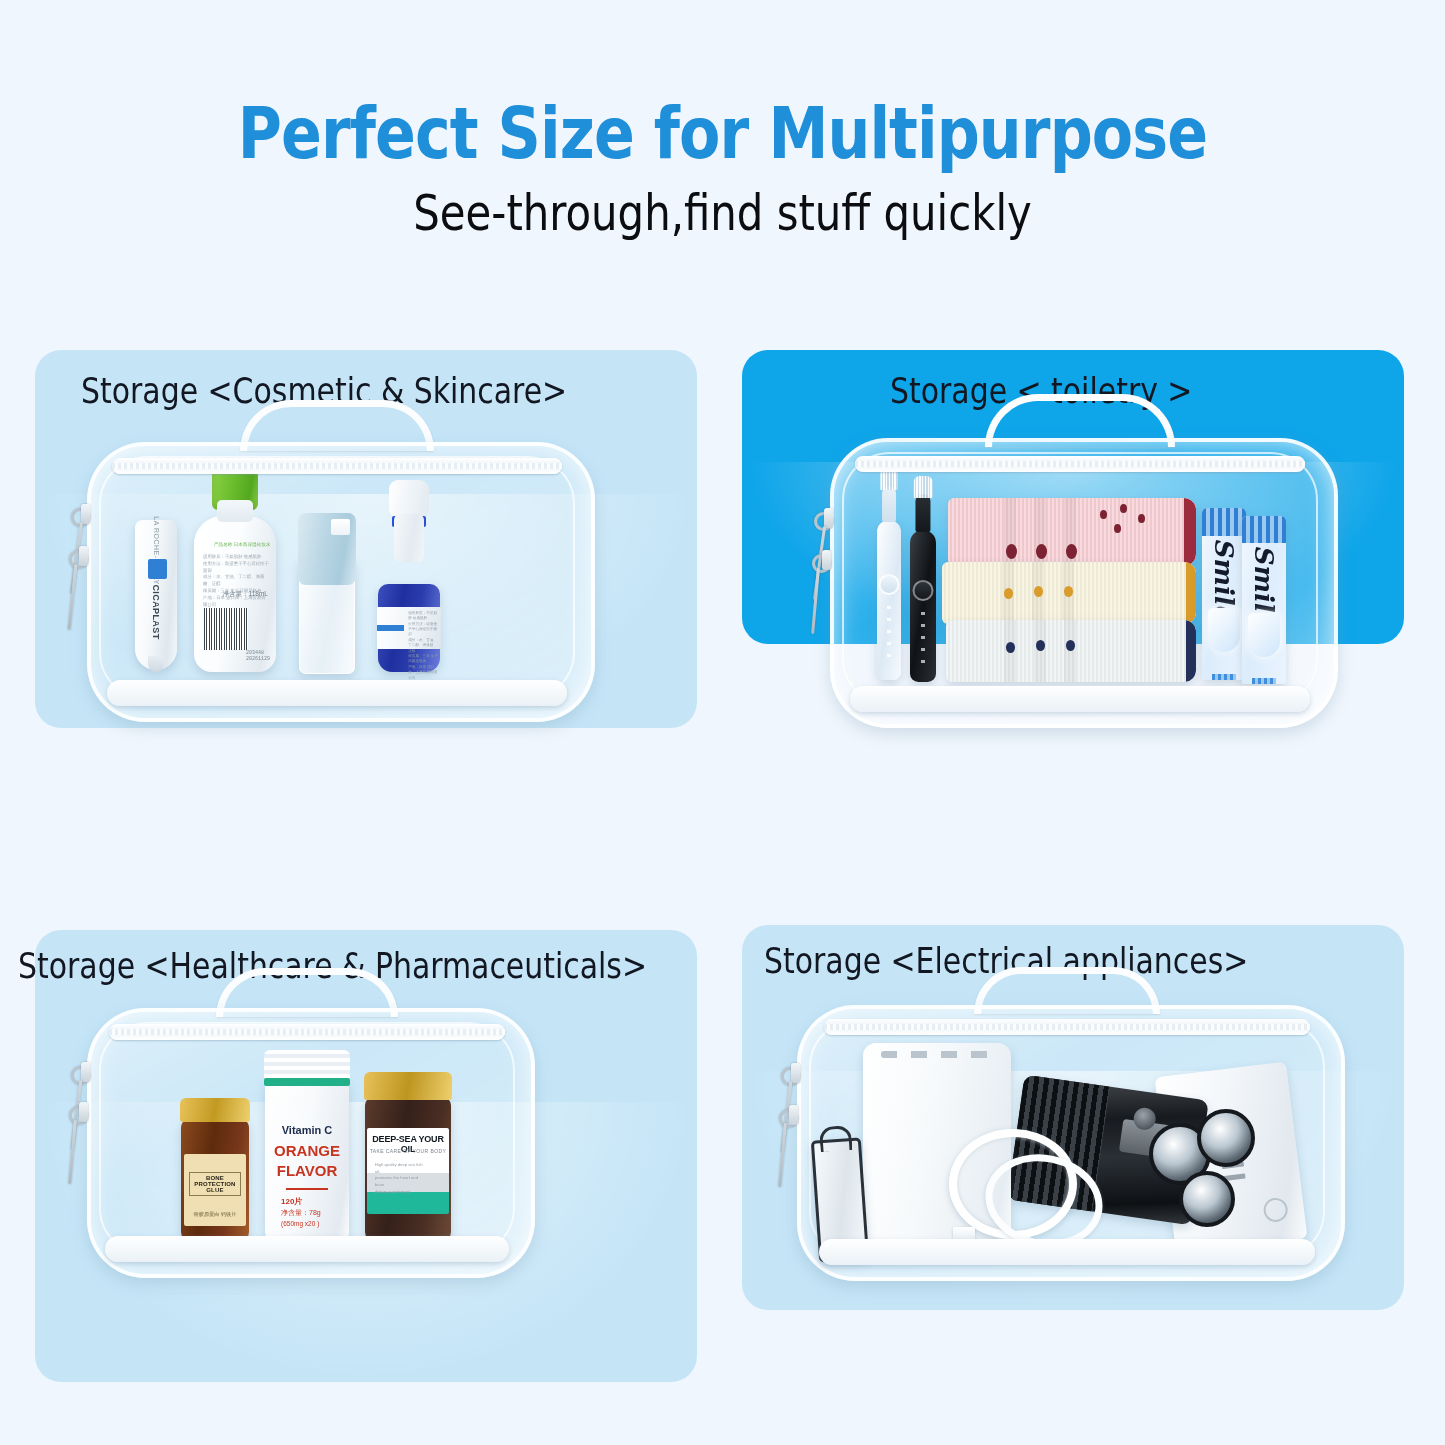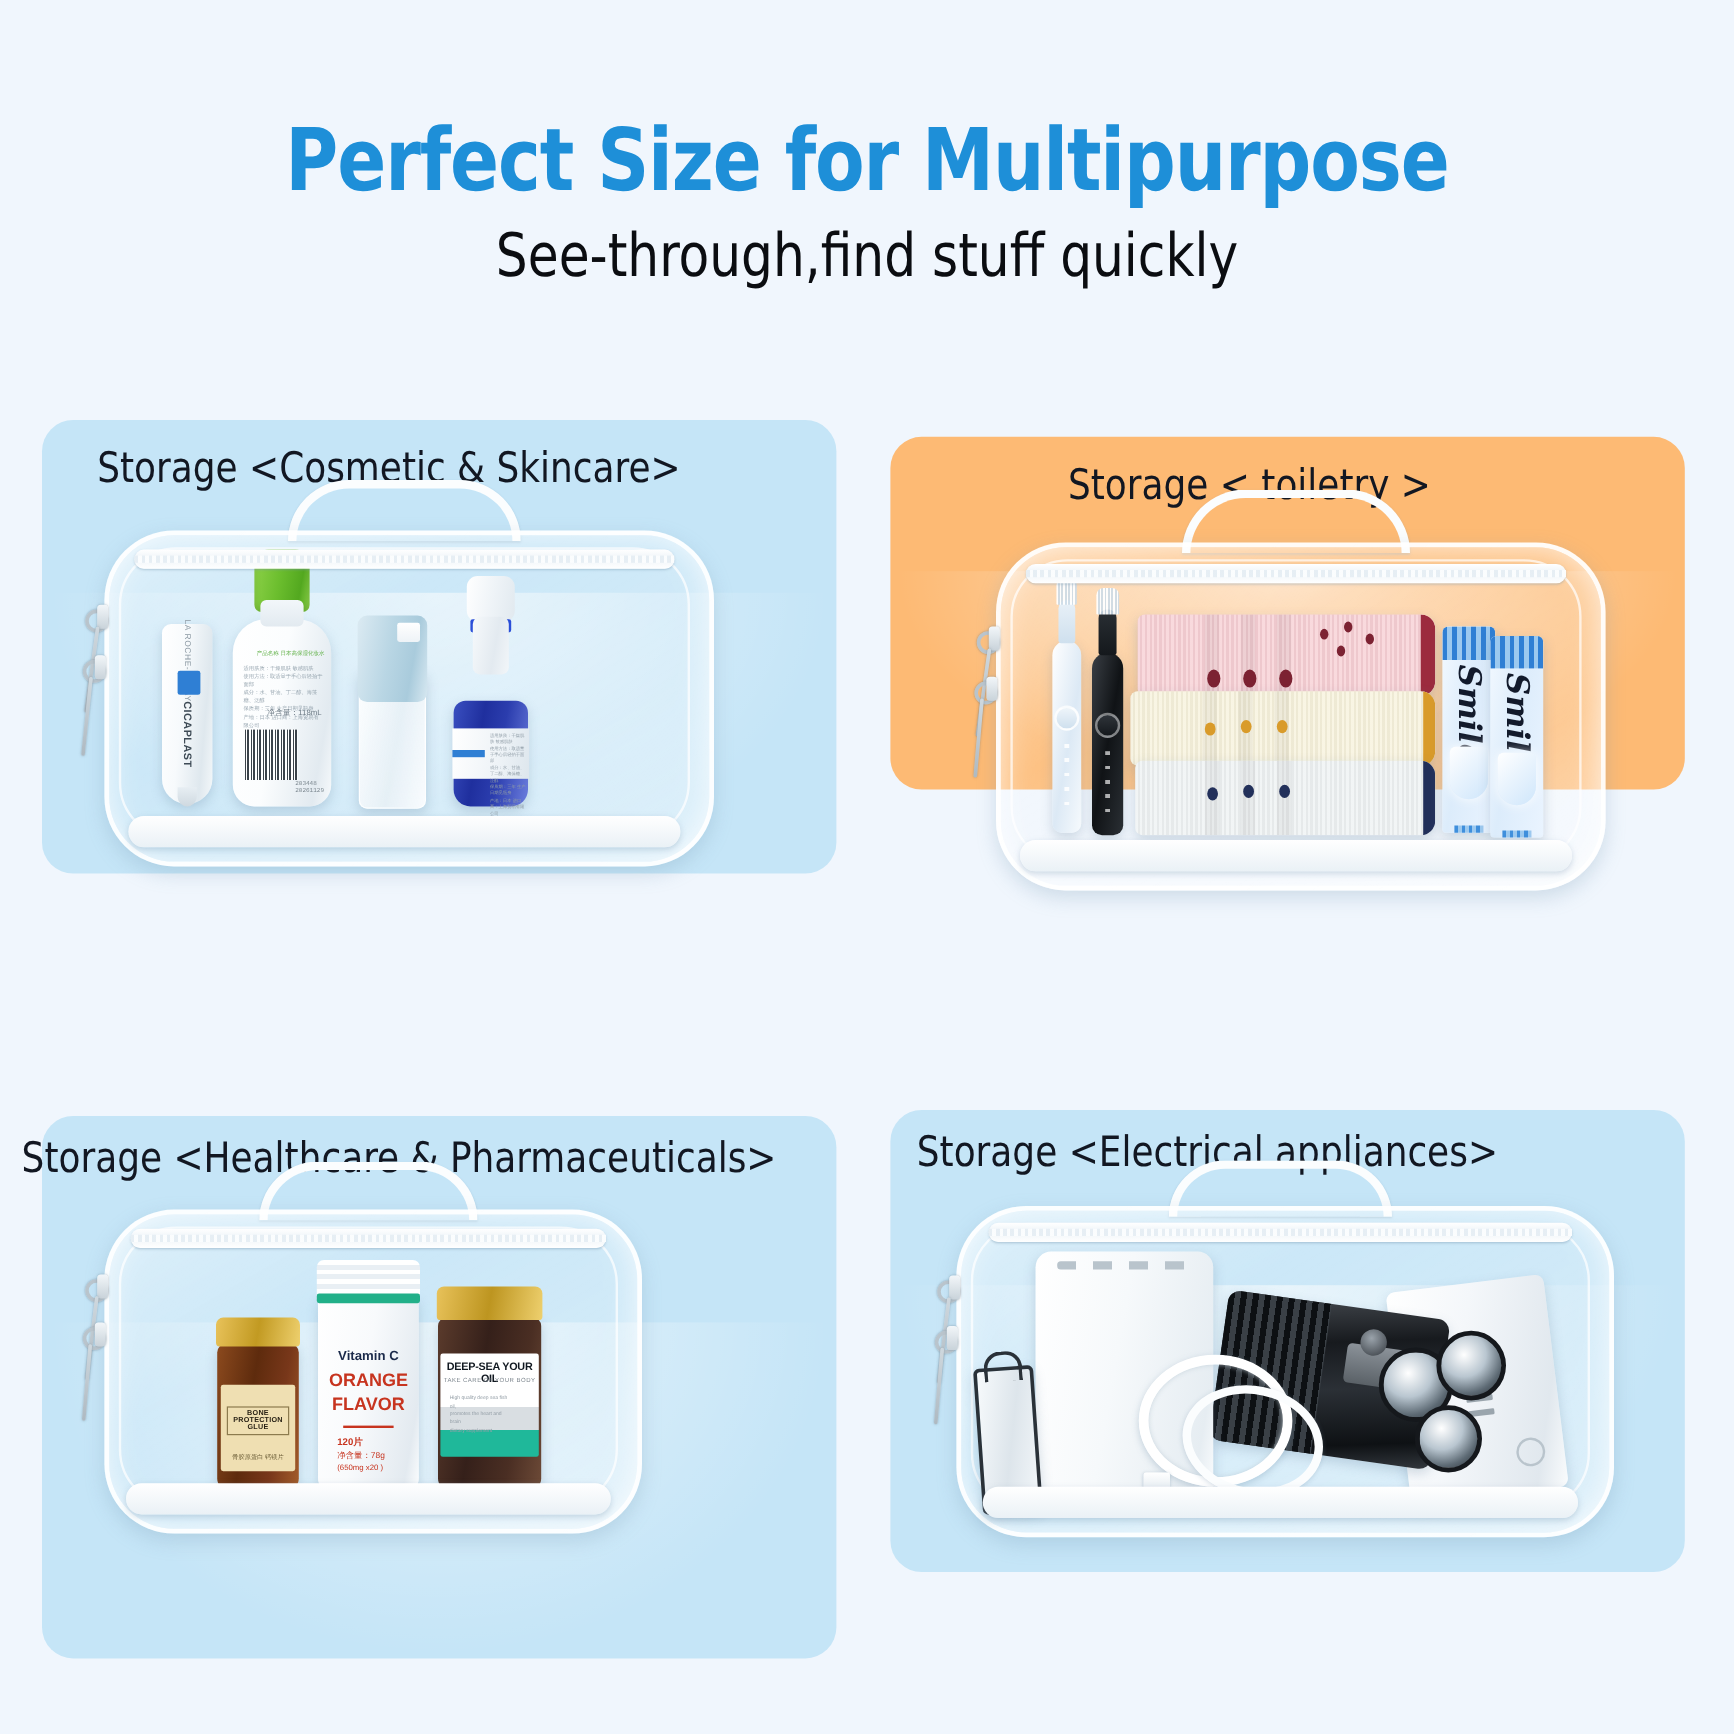--- a/index.html
+++ b/index.html
@@ -268,21 +268,21 @@
       <div class="pull" style="left:-16px;top:66px;"></div>
       <div class="tab" style="left:-6px;top:62px;"></div>
       <div class="pull-tail" style="left:-12px;top:80px;height:72px;transform:rotate(8deg);"></div>
       <div class="pull" style="left:-18px;top:108px;"></div>
       <div class="tab" style="left:-8px;top:104px;"></div>
       <div class="pull-tail" style="left:-16px;top:122px;height:66px;transform:rotate(6deg);"></div>
     </div>
   </div>
 </div>
 
-<div class="panel" style="left: 742px; top: 364px; width: 662px; height: 294px; background: #fdba74;">
+<div class="panel" style="left: 742px; top: 350px; width: 662px; height: 294px; background: #0ea5e9;">
   <div class="sheen"></div>
   <div class="panel-label" style="left: 148px; top: 21px; color: rgb(18, 23, 34);">Storage  &lt; toiletry &gt;</div>
 
   <div class="stage">
     <div class="bag" style="left:88px;top:88px;width:500px;height:282px;">
       <div class="handle" style="width:176px;height:46px;top:-44px;"></div>
       <div class="body"></div>
       <div class="inner-edge"></div>
 
       <div class="it towel shadow-soft" style="left:118px;top:60px;width:248px;height:68px;background:#f7cfd4;">

